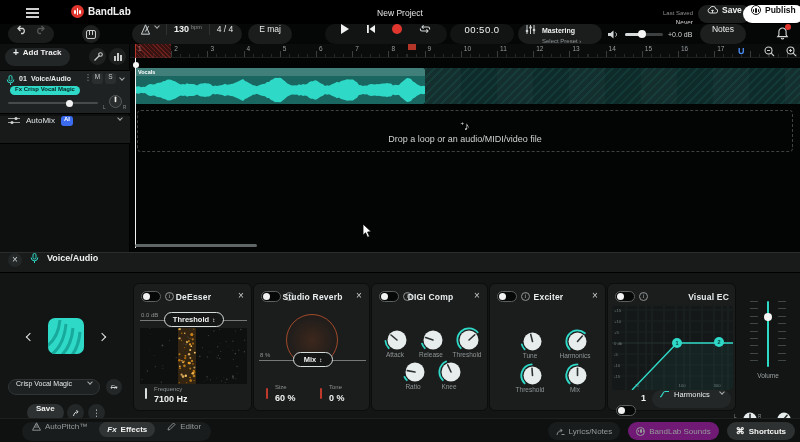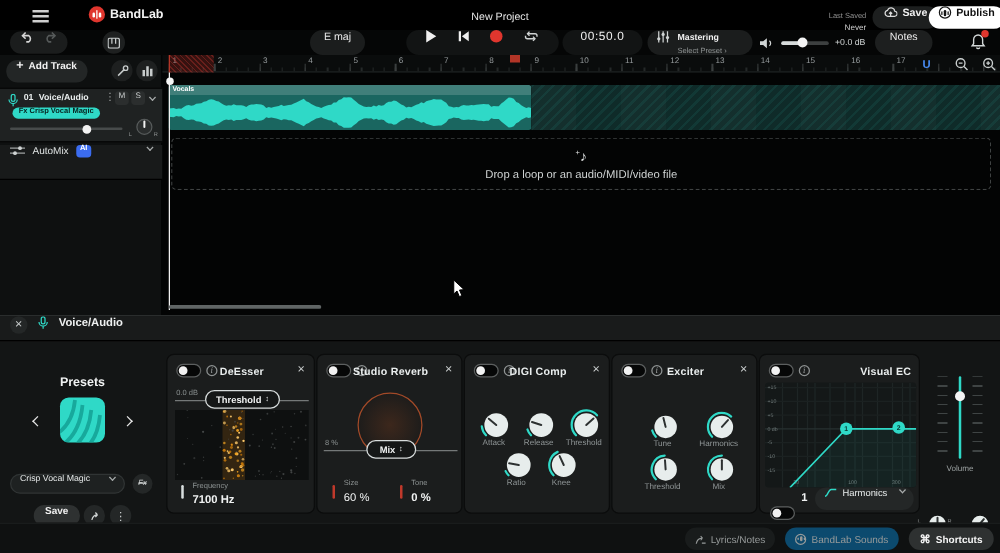--- a/index.html
+++ b/index.html
@@ -84,20 +84,36 @@
         <path d="M8.5 3.5 H4 A3 3 0 0 0 4 8.5 H6" fill="none" stroke="#565a5a" stroke-width="1.3"></path>
         <path d="M6.5 1 L9 3.5 L6.5 6" fill="none" stroke="#565a5a" stroke-width="1.3"></path>
       </svg>
     </div>
     <div class="abs cbtn" style="left:82px;top:1px;width:18px;height:18px">
       <svg width="10" height="9" viewBox="0 0 10 9">
         <rect x="0.5" y="0.5" width="9" height="8" rx="1.5" fill="none" stroke="#c7cbcb" stroke-width="1"></rect>
         <path d="M3.5 0.5 V5 M6.5 0.5 V5" stroke="#c7cbcb" stroke-width="1"></path>
       </svg>
     </div>
+    <div class="abs flex pill" style="left:132px;top:0;width:110px;height:20px;padding:0 8px;gap:7px">
+      <span class="flex" style="gap:4px">
+        <svg width="11" height="11" viewBox="0 0 11 11">
+          <path d="M5.5 0.8 L9.6 10.2 H1.4 Z" fill="#2c2f2f" stroke="#c9cdcd" stroke-width="1"></path>
+          <path d="M5.5 7.5 L8.6 2.2" stroke="#c9cdcd" stroke-width="1"></path>
+        </svg>
+        <span class="chev down"></span>
+      </span>
+      <span style="width:1px;height:11px;background:#2e3131"></span>
+      <span class="flex" style="gap:2px">
+        <span style="font-size:9px;font-weight:bold;color:#f0f0f0">130</span>
+        <span style="font-size:5.5px;color:#8c9090">bpm</span>
+      </span>
+      <span style="width:1px;height:11px;background:#2e3131"></span>
+      <span style="font-size:8.5px;color:#e8e8e8">4 / 4</span>
+    </div>
     <div class="abs flex pill" style="left:248px;top:0;width:44px;height:20px;justify-content:center">
       <span style="font-size:8.5px;color:#e8e8e8">E maj</span>
     </div>
     <div class="abs flex" style="left:325px;top:0;width:122px;height:20px;border-radius:10px;background:#121414;justify-content:space-evenly">
       <span style="display:inline-block;width:0;height:0;border-left:8px solid #f0f0f0;border-top:5px solid transparent;border-bottom:5px solid transparent"></span>
       <svg width="10" height="10" viewBox="0 0 10 10">
         <rect x="1" y="1" width="1.8" height="8" fill="#f0f0f0"></rect>
         <path d="M9 1 L3.5 5 L9 9 Z" fill="#f0f0f0"></path>
       </svg>
       <span style="display:inline-block;width:10px;height:10px;border-radius:50%;background:var(--record)"></span>
@@ -266,21 +282,20 @@
     <div class="abs flex" style="left:0;top:0;width:800px;height:20px;background:#191b1b;border-bottom:1px solid #000;padding:0 8px;gap:8px">
       <span class="cbtn xbtn" style="width:14px;height:14px;background:#242727">×</span>
       <svg width="9" height="11" viewBox="0 0 9 11">
         <rect x="3" y="0.5" width="3" height="5.5" rx="1.5" fill="none" stroke="var(--accent)" stroke-width="1"></rect>
         <path d="M1.2 4.5 A3.3 3.3 0 0 0 7.8 4.5 M4.5 8 V10" fill="none" stroke="var(--accent)" stroke-width="1"></path>
       </svg>
       <span style="font-size:9px;font-weight:bold;color:#eef0f0">Voice/Audio</span>
     </div>
 
     <div class="abs" style="left:0;top:20px;width:132px;height:146px">
-      <div class="abs" style="left:0;top:28px;width:132px;text-align:center;font-size:10px;font-weight:bold;color:#f0f2f2">Presets</div>
       <span class="abs chev left big" style="left:27px;top:61px"></span>
       <div class="abs" style="left:48px;top:45px;width:36px;height:36px;border-radius:7px;background:var(--accent);overflow:hidden">
         <svg width="36" height="36" viewBox="0 0 36 36">
           <path d="M-4 30 Q10 22 12 2 M2 38 Q16 28 18 6 M8 42 Q23 32 25 10 M16 44 Q30 36 32 14" fill="none" stroke="#17a99c" stroke-width="3"></path>
         </svg>
       </div>
       <span class="abs chev right big" style="left:99px;top:61px"></span>
       <div class="abs flex" style="left:8px;top:54px;transform:translateY(52px);width:92px;height:16px;border-radius:8px;background:#1e2121;border:1px solid #303434;padding:0 7px">
         <span style="font-size:7px;color:#e4e7e7">Crisp Vocal Magic</span>
         <span class="chev down" style="margin-left:auto"></span>
@@ -444,21 +459,21 @@
       <span class="xbtn abs" style="left:102px;top:7px">×</span>
       <div class="abs" style="left:32px;top:30px;width:52px;height:52px;border-radius:50%;border:1.5px solid var(--ring);background:radial-gradient(circle,rgba(160,70,25,.25),rgba(60,25,8,.1) 70%)"></div>
       <span class="tinylab abs" style="left:6px;top:68px">8 %</span>
       <div class="hline" style="left:5px;top:76px;width:107px"></div>
       <div class="vpill" style="left:39px;top:68px;width:40px;height:15px">
         <span>Mix</span>
           <span style="font-size:6px">↕</span>
       </div>
       <div class="mini-tick" style="left:12px;top:104px;height:11px;background:#c0392b"></div>
       <span class="tinylab abs" style="left:21px;top:100px">Size</span>
-      <span class="abs" style="left:21px;top:109px;font-size:9px;font-weight:normal;color:#f0f2f2">60 %</span>
+      <span class="abs" style="left:21px;top:109px;font-size:9px;font-weight:bold;color:#f0f2f2">60 %</span>
       <div class="mini-tick" style="left:66px;top:104px;height:11px;background:#c0392b"></div>
       <span class="tinylab abs" style="left:75px;top:100px">Tone</span>
       <span class="abs" style="left:75px;top:109px;font-size:9px;font-weight:bold;color:#f0f2f2">0 %</span>
     </div>
 
     <div class="card" style="left:371px;width:117px">
       <div class="toggle abs" style="left:7px;top:7px"></div>
       <span class="info abs" style="left:31px;top:8px">i</span>
       <span class="card-title abs" style="left:0;top:8px;width:117px;text-align:center">DIGI Comp</span>
       <span class="xbtn abs" style="left:102px;top:7px">×</span>
@@ -614,28 +629,46 @@
           <svg width="20" height="20" viewBox="-2 -2 20 20">
             <circle cx="8" cy="8" r="6.5" fill="#e7edec"></circle>
             <line x1="8" y1="8" x2="11.09" y2="4.32" stroke="#2d3131" stroke-width="1.6" stroke-linecap="round"></line>
           </svg>
         </div>
       <div class="abs" style="left:18px;top:155px;width:56px;text-align:center;font-size:6.5px;color:#9aa0a0">Reverb</div>
     </div>
   </div>
 
   <div class="abs" style="left:0;top:418px;width:800px;height:24px;background:#0f1111;border-top:1px solid #1e2121">
+    <div class="abs flex" style="left:22px;top:3px;height:19px;border-radius:10px;background:#191c1c;padding:0 10px;gap:12px">
+      <span class="sb-item">
+        <svg width="9" height="9" viewBox="0 0 9 9">
+          <path d="M4.5 0.8 L8.5 8.2 H0.5 Z M2.3 5 H6.7 M3.3 3 H5.7" fill="none" stroke="#969a9a" stroke-width="0.9"></path>
+        </svg>
+        <span>AutoPitch™</span>
+      </span>
+      <span class="sb-item" style="height:15px;padding:0 8px;border-radius:8px;background:#303434;color:#f2f2f2;font-weight:bold">
+        <span style="font-style:italic;font-size:8px">Fx</span>
+        <span>Effects</span>
+      </span>
+      <span class="sb-item">
+        <svg width="9" height="9" viewBox="0 0 9 9">
+          <path d="M1 8 L1.5 6 L6.5 1 L8 2.5 L3 7.5 Z" fill="none" stroke="#969a9a" stroke-width="0.9"></path>
+        </svg>
+        <span>Editor</span>
+      </span>
+    </div>
     <div class="abs flex" style="right:5px;top:3px;height:19px;gap:8px">
       <span class="sb-item" style="height:18px;padding:0 8px;border-radius:9px;background:#191c1c">
         <svg width="9" height="9" viewBox="0 0 9 9">
           <path d="M1 8 C1.5 5 3 3.5 6 3.5 M6 3.5 L4.5 1.8 M6 3.5 L4.5 5.2 M5.5 7.5 H8.5" fill="none" stroke="#969a9a" stroke-width="0.9"></path>
         </svg>
         <span>Lyrics/Notes</span>
       </span>
-      <span class="sb-item" style="height:18px;padding:0 8px;border-radius:9px;background:#0c4a6e">
+      <span class="sb-item" style="height:18px;padding:0 8px;border-radius:9px;background:#701a75">
         <span class="roundel" style="width:9px;height:9px;border:1px solid #969a9a">
           <i style="height:2.5px;background:#969a9a"></i>
             <i style="height:4.5px;background:#969a9a"></i>
             <i style="height:2.5px;background:#969a9a"></i>
         </span>
         <span>BandLab Sounds</span>
       </span>
       <span class="sb-item" style="height:18px;padding:0 9px;border-radius:9px;background:#2e3131;color:#f4f4f4;font-weight:bold">
         <span style="font-size:9px">⌘</span>
         <span>Shortcuts</span>

